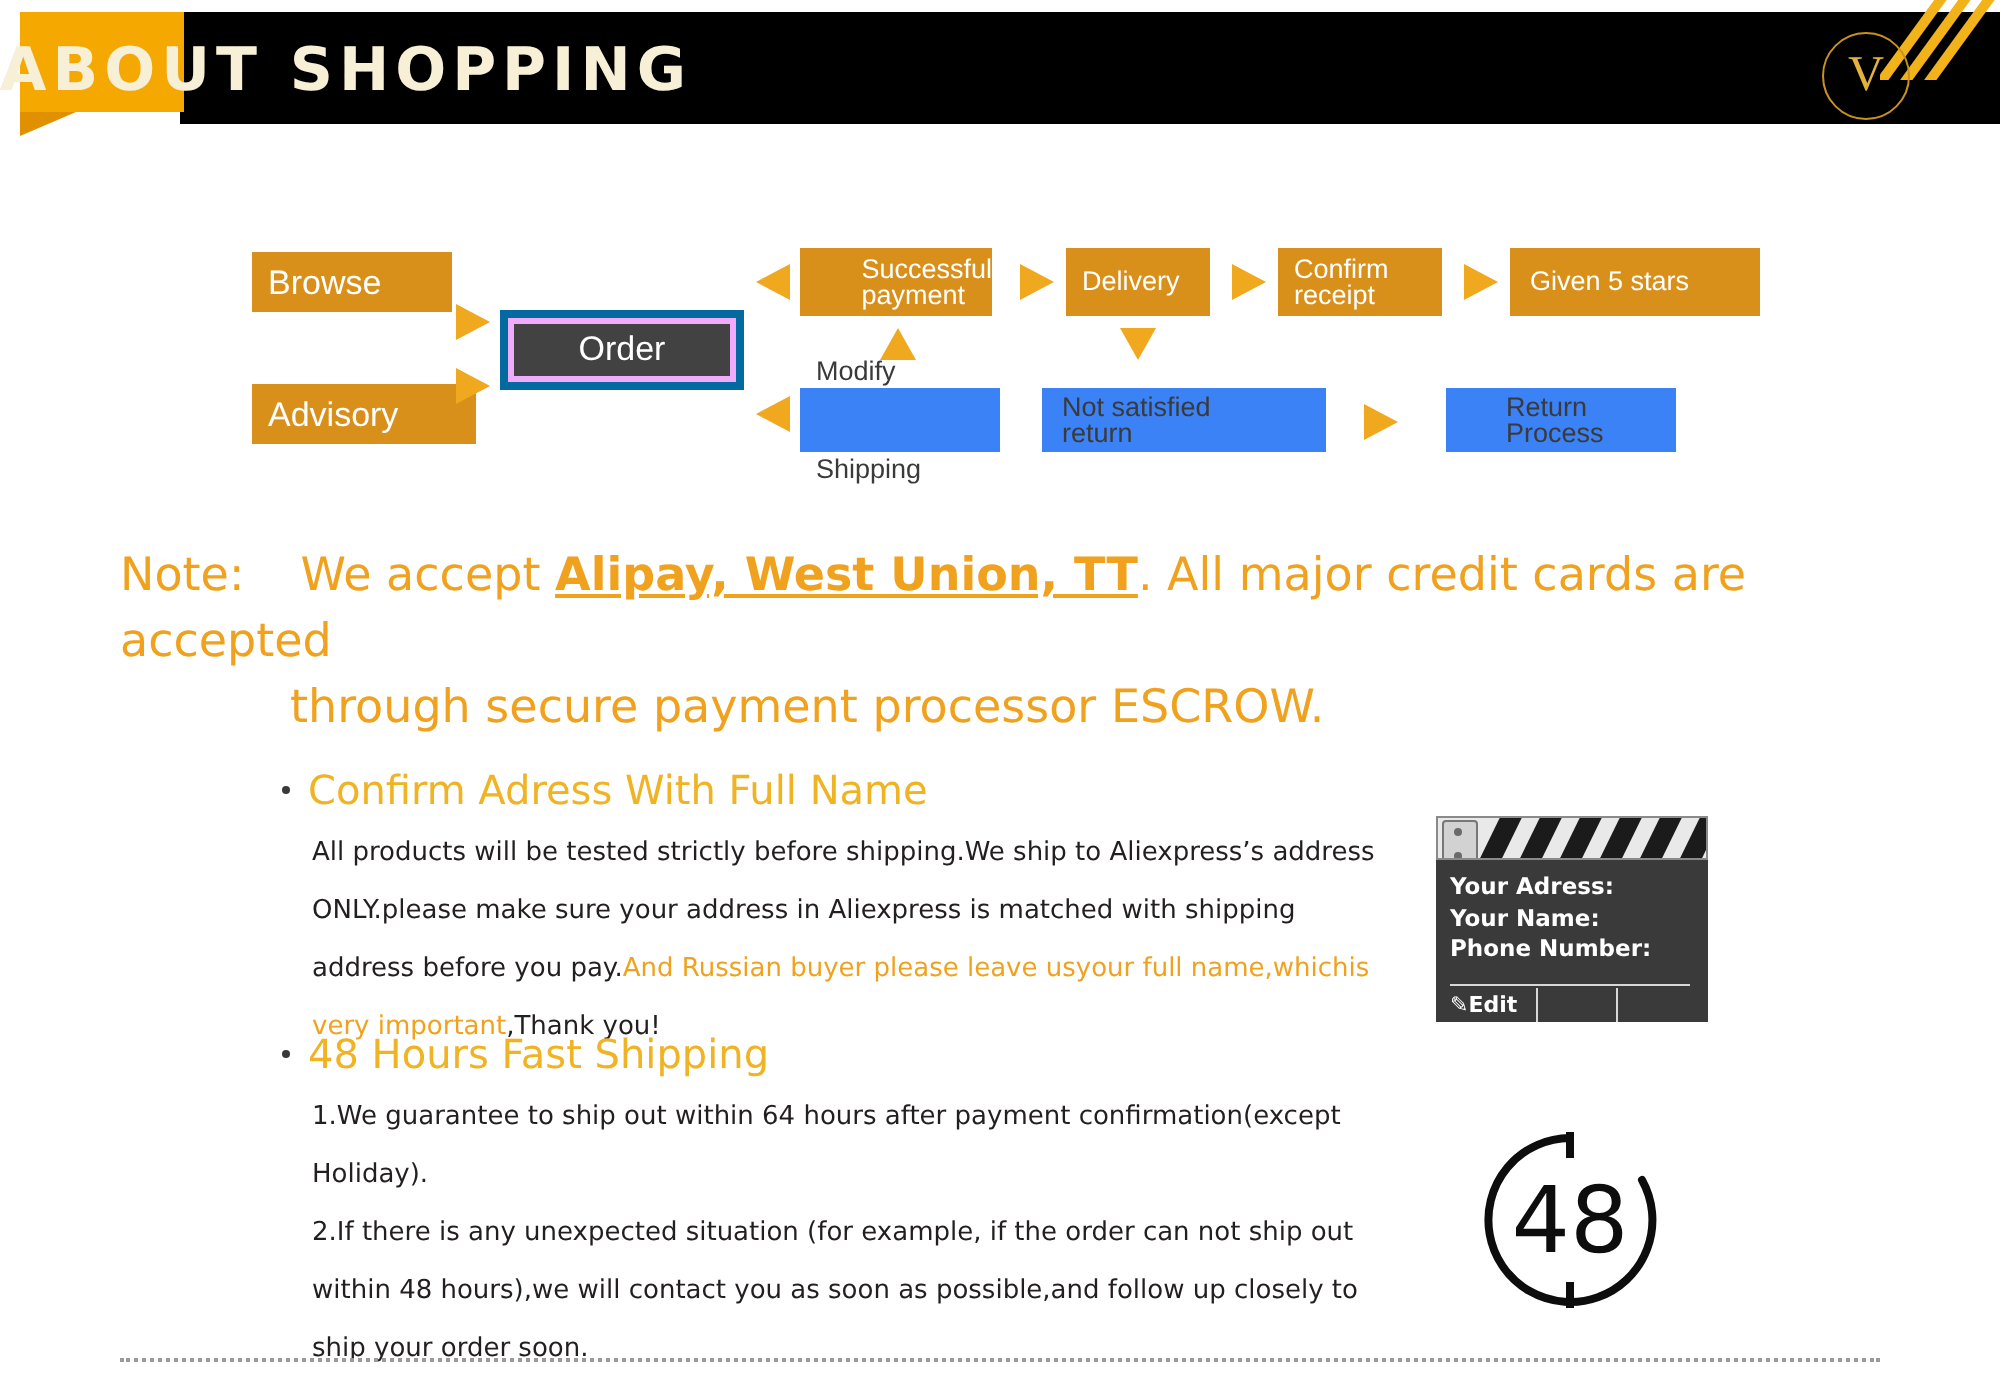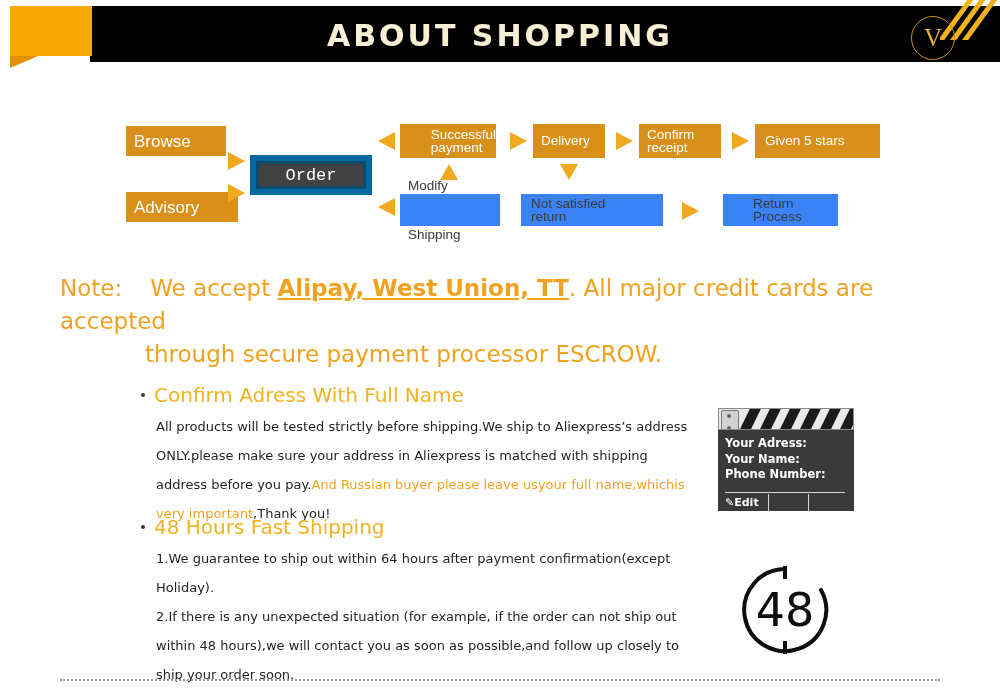--- a/index.html
+++ b/index.html
@@ -24,21 +24,20 @@
     background:#F5A800;
   }
   .hdr-tab-tail{
     position:absolute; left:10px; top:56px;
     width:0;height:0;
     border-left:28px solid #E09000;
     border-bottom:12px solid transparent;
   }
   .hdr-title{
     position:absolute; left:0; top:18px; width:1000px;
-    text-align:center;
     font-size:30px; font-weight:bold;
     letter-spacing:3px;
     color:#F7EFD6;
     font-family:"DejaVu Sans", sans-serif;
     background-image:repeating-linear-gradient(115deg,
         rgba(0,0,0,0) 0px, rgba(0,0,0,0) 2px,
         rgba(140,120,80,0.30) 2px, rgba(140,120,80,0.30) 3px);
     -webkit-background-clip:text;
     background-clip:text;
   }
@@ -70,25 +69,24 @@
     line-height:13.5px;
   }
   .fbox span{display:block;}
   .fbox.dark{background:#D9901A;color:#ffffff;}
   .fbox.light{background:#3b82f6;color:#3a3a3a;}
   .fbox.big{font-size:17px;line-height:19px;}
 
   .order-wrap{
     position:absolute;left:250px;top:45px;
     width:122px;height:40px;
-    background:#0c4a6e;
-    border:6px solid #0369a1;
+    background:#f0abfc;
+    border:4px solid #0369a1;
     box-sizing:border-box;
     padding:3px;
-    font-family:Liberation Mono, monospace;
   }
   .order-inner{
     width:100%;height:100%;
     background:#424242;
     color:#ffffff;
     display:flex;align-items:center;justify-content:center;
     font-size:17px;
     box-sizing:border-box;
   }
 

